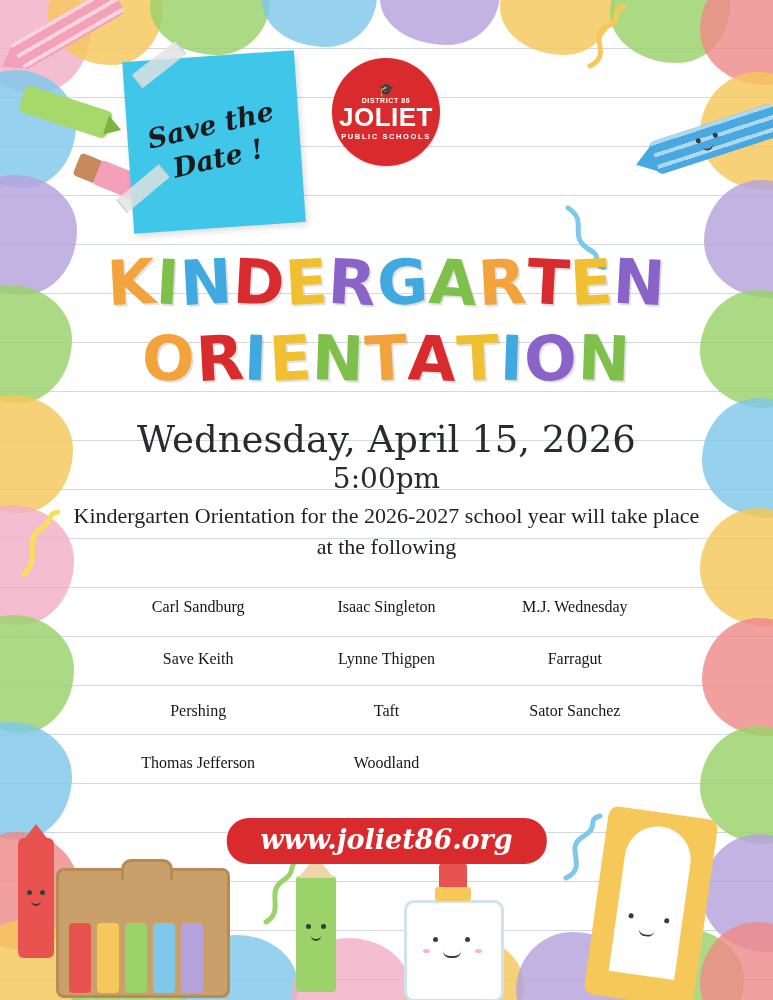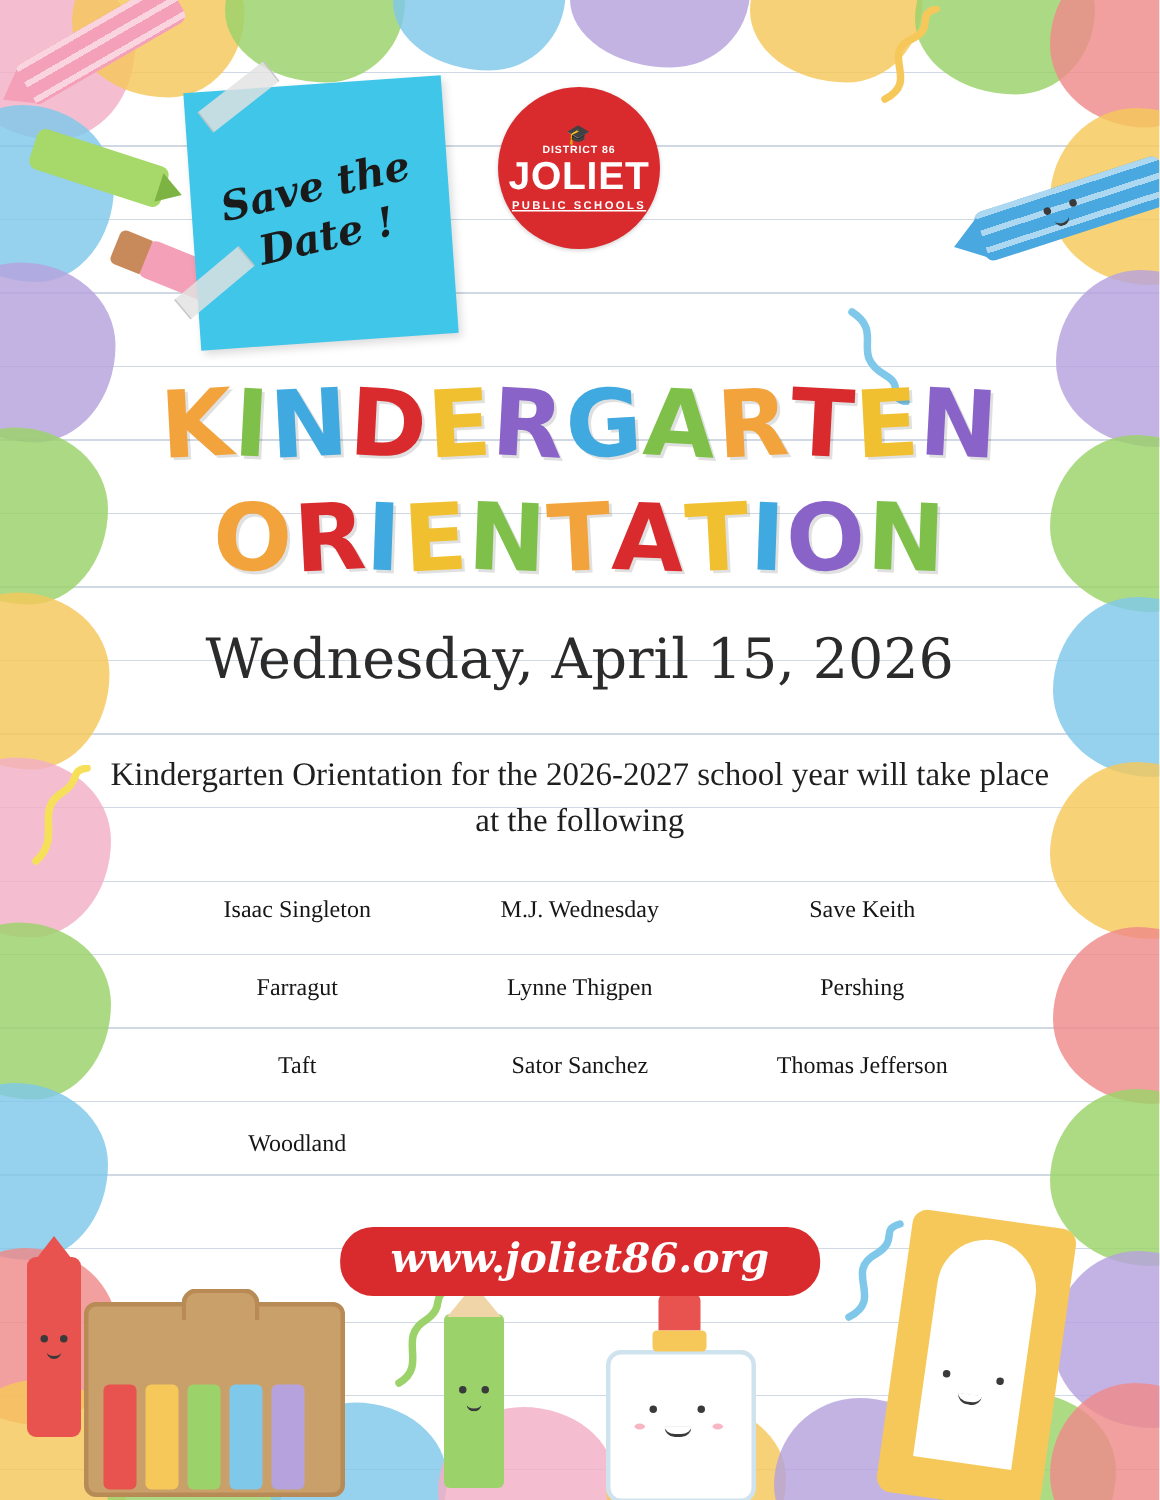--- a/index.html
+++ b/index.html
@@ -61,21 +61,20 @@
   }
   .logo .name {
     font-family: "Liberation Sans", sans-serif;
     font-size: 26px; font-weight: bold; letter-spacing: .5px;
     line-height: 1.05;
   }
   .logo .sub {
     font-family: "Liberation Sans", sans-serif;
     font-size: 7.5px; letter-spacing: 1.6px; font-weight: bold;
     margin-top: 1px;
-    text-decoration: underline;
   }
 
   
   .note {
     position: absolute;
     left: 128px; top: 56px;
     width: 172px; height: 172px;
     background: #3fc6e8;
     transform: rotate(-4deg);
     z-index: 5;
@@ -298,31 +297,33 @@
     <div class="name">JOLIET</div>
     <div class="sub">PUBLIC SCHOOLS</div>
   </div>
 
   <div class="title-wrap">
     <div class="kinder" id="title-line1"><span style="color: rgb(242, 163, 60);">K</span><span style="color: rgb(126, 192, 74);">I</span><span style="color: rgb(63, 169, 224);">N</span><span style="color: rgb(217, 43, 46);">D</span><span style="color: rgb(240, 192, 48);">E</span><span style="color: rgb(138, 99, 200);">R</span><span style="color: rgb(63, 169, 224);">G</span><span style="color: rgb(126, 192, 74);">A</span><span style="color: rgb(242, 163, 60);">R</span><span style="color: rgb(217, 43, 46);">T</span><span style="color: rgb(240, 192, 48);">E</span><span style="color: rgb(138, 99, 200);">N</span></div>
     <div class="orient" id="title-line2"><span style="color: rgb(242, 163, 60);">O</span><span style="color: rgb(217, 43, 46);">R</span><span style="color: rgb(63, 169, 224);">I</span><span style="color: rgb(240, 192, 48);">E</span><span style="color: rgb(126, 192, 74);">N</span><span style="color: rgb(242, 163, 60);">T</span><span style="color: rgb(217, 43, 46);">A</span><span style="color: rgb(240, 192, 48);">T</span><span style="color: rgb(63, 169, 224);">I</span><span style="color: rgb(138, 99, 200);">O</span><span style="color: rgb(126, 192, 74);">N</span></div>
   </div>
 
   <div class="date-line">Wednesday, April 15, 2026</div>
+  <div class="time-line">5:00pm</div>
 
   <div class="desc">
     <span>Kindergarten Orientation for the 2026-2027 school year will take place at the following</span>
   </div>
 
   <div class="schools" id="schools-grid">
+      <div>Carl Sandburg</div>
       <div>Isaac Singleton</div>
       <div>M.J. Wednesday</div>
       <div>Save Keith</div>
+      <div>Lynne Thigpen</div>
       <div>Farragut</div>
-      <div>Lynne Thigpen</div>
       <div>Pershing</div>
       <div>Taft</div>
       <div>Sator Sanchez</div>
       <div>Thomas Jefferson</div>
       <div>Woodland</div>
     </div>
 
   <div class="web">www.joliet86.org</div>
 
   <div class="supply" style="left:18px;top:838px;width:36px;height:120px;background:#e8534f;border-radius:6px;">

